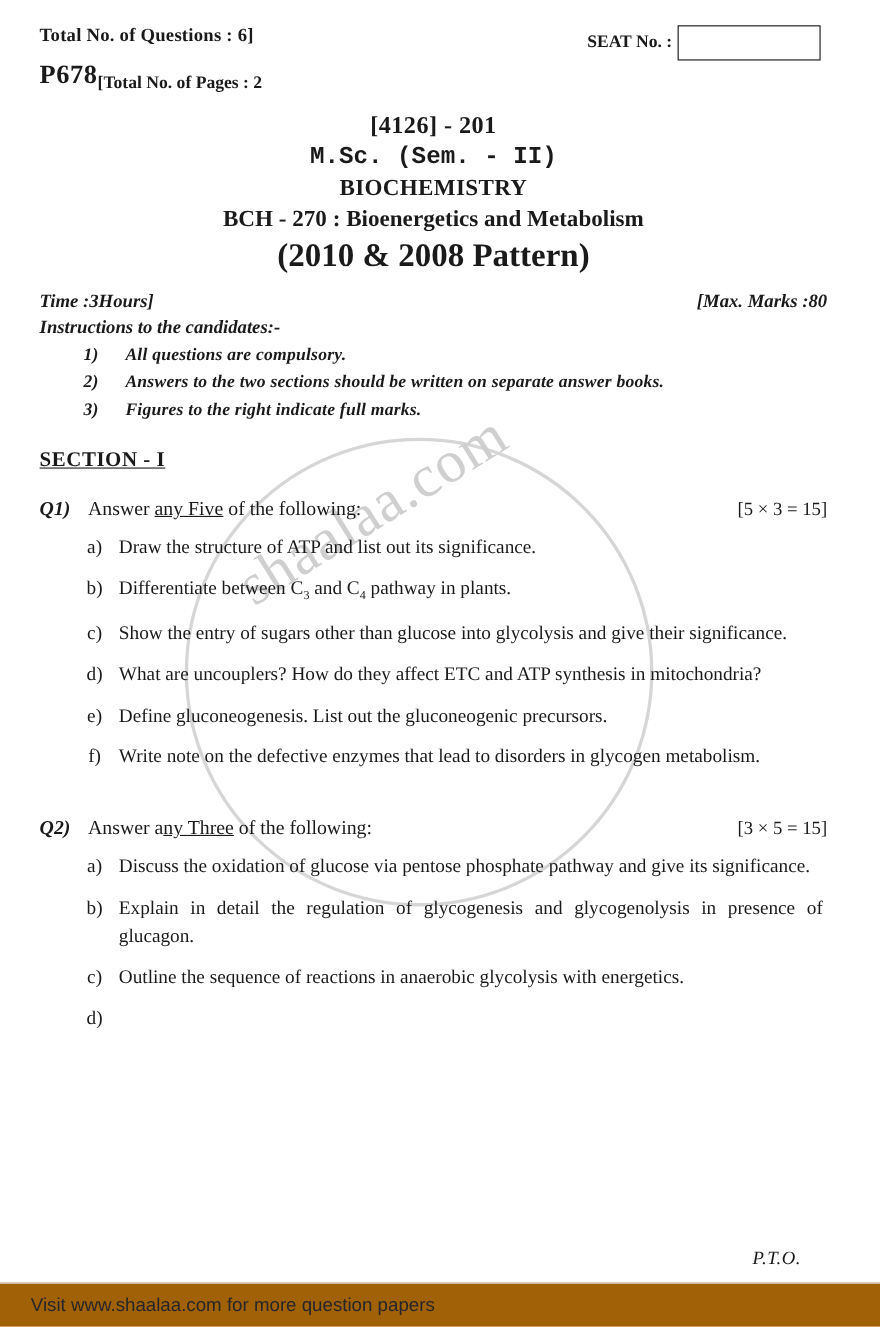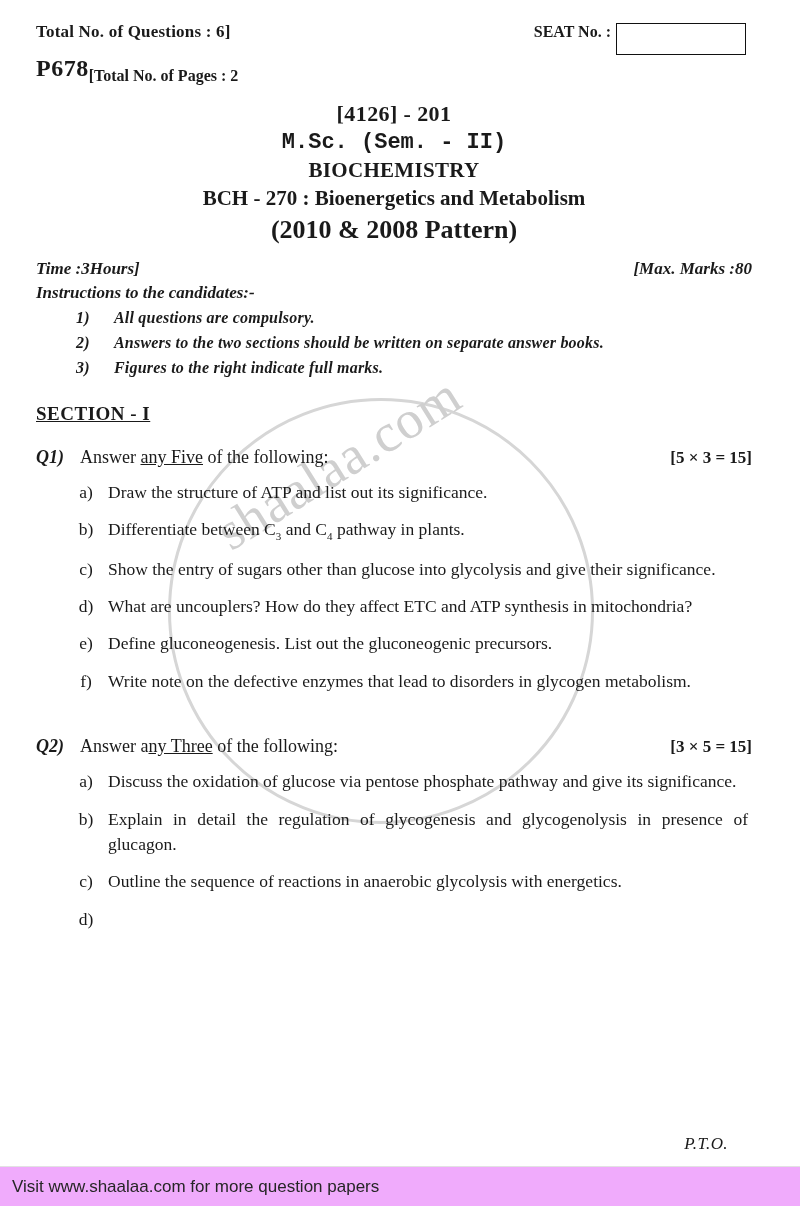--- a/index.html
+++ b/index.html
@@ -61,20 +61,21 @@
     align-items: flex-start;
     gap: 11px;
   }
   .total-questions {
     font-weight: bold;
     font-size: 17px;
     letter-spacing: .2px;
   }
   .seat-block {
     display: flex;
+    align-items: center;
     margin-right: 6px;
     margin-top: 1px;
   }
   .seat-label {
     font-weight: bold;
     font-size: 16px;
     margin-right: 5px;
   }
   .seat-box {
     width: 128px;
@@ -119,21 +120,21 @@
     font-weight: bold;
     font-size: 21px;
     letter-spacing: .3px;
   }
   .t-course {
     font-weight: bold;
     font-size: 21px;
   }
   .t-pattern {
     font-weight: bold;
-    font-size: 26px;
+    font-size: 30px;
   }
 
   
   .time-row {
     display: flex;
     justify-content: space-between;
     margin-top: 12px;
     font-style: italic;
     font-weight: bold;
     font-size: 17px;
@@ -180,21 +181,21 @@
     font-size: 18px;
     width: 44px;
     flex: 0 0 44px;
   }
   .q-stem {
     font-size: 18px;
     flex: 1 1 auto;
   }
   .q-stem u { text-decoration: underline; }
   .q-marks {
-    font-weight: bold;
+    font-weight: normal;
     font-size: 17px;
     white-space: nowrap;
     margin-left: 8px;
   }
   .sub-list { margin-top: 2px; }
   .sub-item {
     display: flex;
     margin-top: 12px;
     font-size: 17.5px;
     line-height: 1.45;
@@ -222,25 +223,25 @@
     font-weight: normal;
     font-size: 17px;
     letter-spacing: .4px;
   }
   .visit-bar {
     position: absolute;
     left: 0;
     bottom: 0;
     width: 800px;
     height: 40px;
-    background: #f0abfc;
+    background: #a16207;
     border-top: 1px solid #e2e2e2;
     display: flex;
     align-items: center;
-    padding-left: 12px;
+    padding-left: 28px;
     box-sizing: border-box;
     font-family: "Liberation Sans", sans-serif;
     font-size: 17px;
     color: #262626;
   }
 </style>
 </head>
 <body>
 
 <div class="page">

